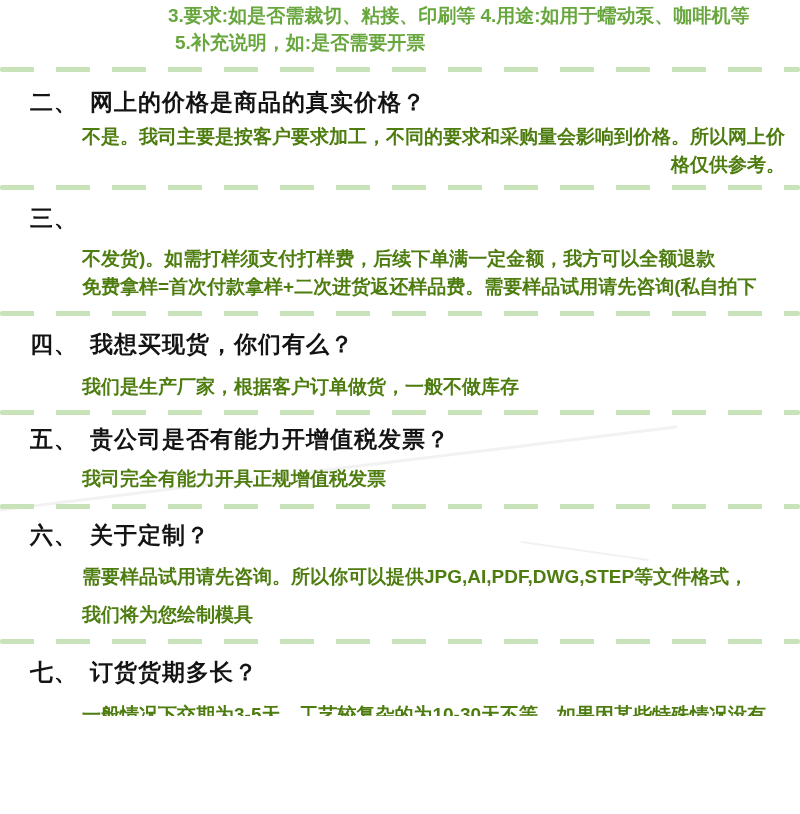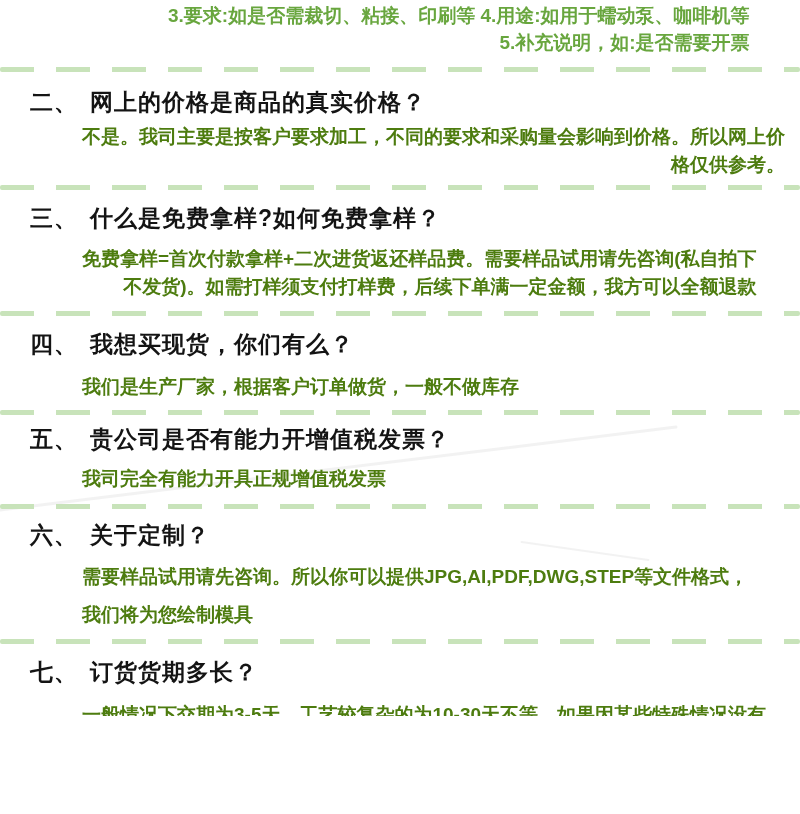--- a/index.html
+++ b/index.html
@@ -17,21 +17,21 @@
   .intro {
     position: absolute;
     left: 168px;
     top: 2px;
     color: #68a63e;
     font-size: 19px;
     font-weight: 700;
     line-height: 27px;
     white-space: nowrap;
   }
-  .intro .l2 { margin-left: 7px; text-align: right; }
+  .intro .l2 { margin-left: 7px; }
 
   
   .sep {
     position: absolute;
     left: 0;
     width: 800px;
     height: 5px;
     background: repeating-linear-gradient(
       to right,
       #c8e3ba 0 34px,
@@ -107,25 +107,24 @@
   </div>
   <div class="a tight" style="top:126px">
     <div class="aline">不是。我司主要是按客户要求加工，不同的要求和采购量会影响到价格。所以网上价</div>
     <div class="aline">格仅供参考。</div>
   </div>
 
   <div class="sep" style="top:185px"></div>
 
   <div class="q" style="top:203px">
     <span>三、</span>
-    <span>什么是免费拿样?如何免费拿样？</span>
   </div>
   <div class="a tight" style="top:248px">
+    <div class="aline">不发货)。如需打样须支付打样费，后续下单满一定金额，我方可以全额退款</div>
     <div class="aline">免费拿样=首次付款拿样+二次进货返还样品费。需要样品试用请先咨询(私自拍下</div>
-    <div class="aline">不发货)。如需打样须支付打样费，后续下单满一定金额，我方可以全额退款</div>
   </div>
 
   <div class="sep" style="top:311px"></div>
 
   <div class="q" style="top:329px">
     <span>四、</span>
     <span>我想买现货，你们有么？</span>
   </div>
   <div class="a" style="top:376px">
     <div class="aline">我们是生产厂家，根据客户订单做货，一般不做库存</div>

